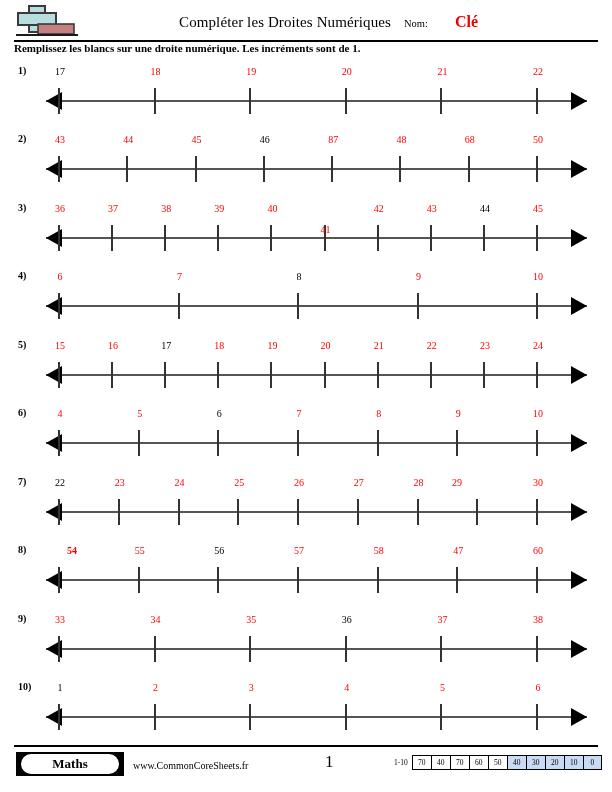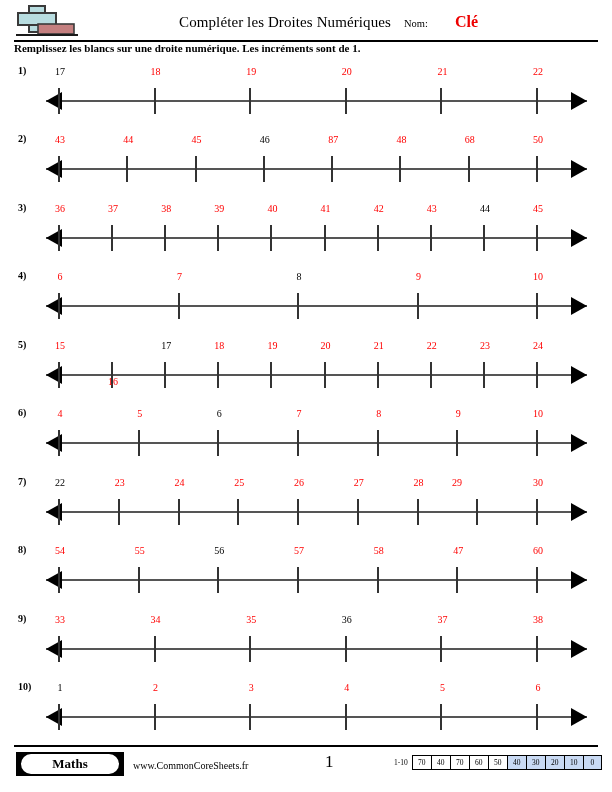--- a/index.html
+++ b/index.html
@@ -264,21 +264,21 @@
         <div class="tick-label red" style="left: 14px;">36</div>
         <div class="tick" style="left: 65.1111px;"></div>
         <div class="tick-label red" style="left: 67.1111px;">37</div>
         <div class="tick" style="left: 118.222px;"></div>
         <div class="tick-label red" style="left: 120.222px;">38</div>
         <div class="tick" style="left: 171.333px;"></div>
         <div class="tick-label red" style="left: 173.333px;">39</div>
         <div class="tick" style="left: 224.444px;"></div>
         <div class="tick-label red" style="left: 226.444px;">40</div>
         <div class="tick" style="left: 277.556px;"></div>
-        <div class="tick-label red" style="left: 279.556px;">41</div>
+        <div class="tick-label red" style="left: 279.556px; margin-top: 21px;">41</div>
         <div class="tick" style="left: 330.667px;"></div>
         <div class="tick-label red" style="left: 332.667px;">42</div>
         <div class="tick" style="left: 383.778px;"></div>
         <div class="tick-label red" style="left: 385.778px;">43</div>
         <div class="tick" style="left: 436.889px;"></div>
         <div class="tick-label black" style="left: 438.889px;">44</div>
         <div class="tick" style="left: 490px;"></div>
         <div class="tick-label red" style="left: 492px;">45</div>
       </div>
     </div>
@@ -302,21 +302,21 @@
     </div>
     <div class="problem" style="top: 336px;">
       <div class="prob-num">5)</div>
       <div class="nl">
         <div class="nl-axis"></div>
         <div class="arrow-left"></div>
         <div class="arrow-right"></div>
         <div class="tick" style="left: 12px;"></div>
         <div class="tick-label red" style="left: 14px;">15</div>
         <div class="tick" style="left: 65.1111px;"></div>
-        <div class="tick-label red" style="left: 67.1111px; margin-top: 36px;">16</div>
+        <div class="tick-label red" style="left: 67.1111px;">16</div>
         <div class="tick" style="left: 118.222px;"></div>
         <div class="tick-label black" style="left: 120.222px;">17</div>
         <div class="tick" style="left: 171.333px;"></div>
         <div class="tick-label red" style="left: 173.333px;">18</div>
         <div class="tick" style="left: 224.444px;"></div>
         <div class="tick-label red" style="left: 226.444px;">19</div>
         <div class="tick" style="left: 277.556px;"></div>
         <div class="tick-label red" style="left: 279.556px;">20</div>
         <div class="tick" style="left: 330.667px;"></div>
         <div class="tick-label red" style="left: 332.667px;">21</div>
@@ -376,21 +376,21 @@
         <div class="tick-label red" style="left: 492px;">30</div>
       </div>
     </div>
     <div class="problem" style="top: 541px;">
       <div class="prob-num">8)</div>
       <div class="nl">
         <div class="nl-axis"></div>
         <div class="arrow-left"></div>
         <div class="arrow-right"></div>
         <div class="tick" style="left: 12px;"></div>
-        <div class="tick-label red" style="left: 14px;">54</div>
+        <div class="tick-label red" style="left: 26px; font-weight: bold;">54</div>
         <div class="tick" style="left: 91.6667px;"></div>
         <div class="tick-label red" style="left: 93.6667px;">55</div>
         <div class="tick" style="left: 171.333px;"></div>
         <div class="tick-label black" style="left: 173.333px;">56</div>
         <div class="tick" style="left: 251px;"></div>
         <div class="tick-label red" style="left: 253px; font-family: Liberation Serif, serif;">57</div>
         <div class="tick" style="left: 330.667px;"></div>
         <div class="tick-label red" style="left: 332.667px;">58</div>
         <div class="tick" style="left: 410.333px;"></div>
         <div class="tick-label red" style="left: 412.333px;">47</div>

